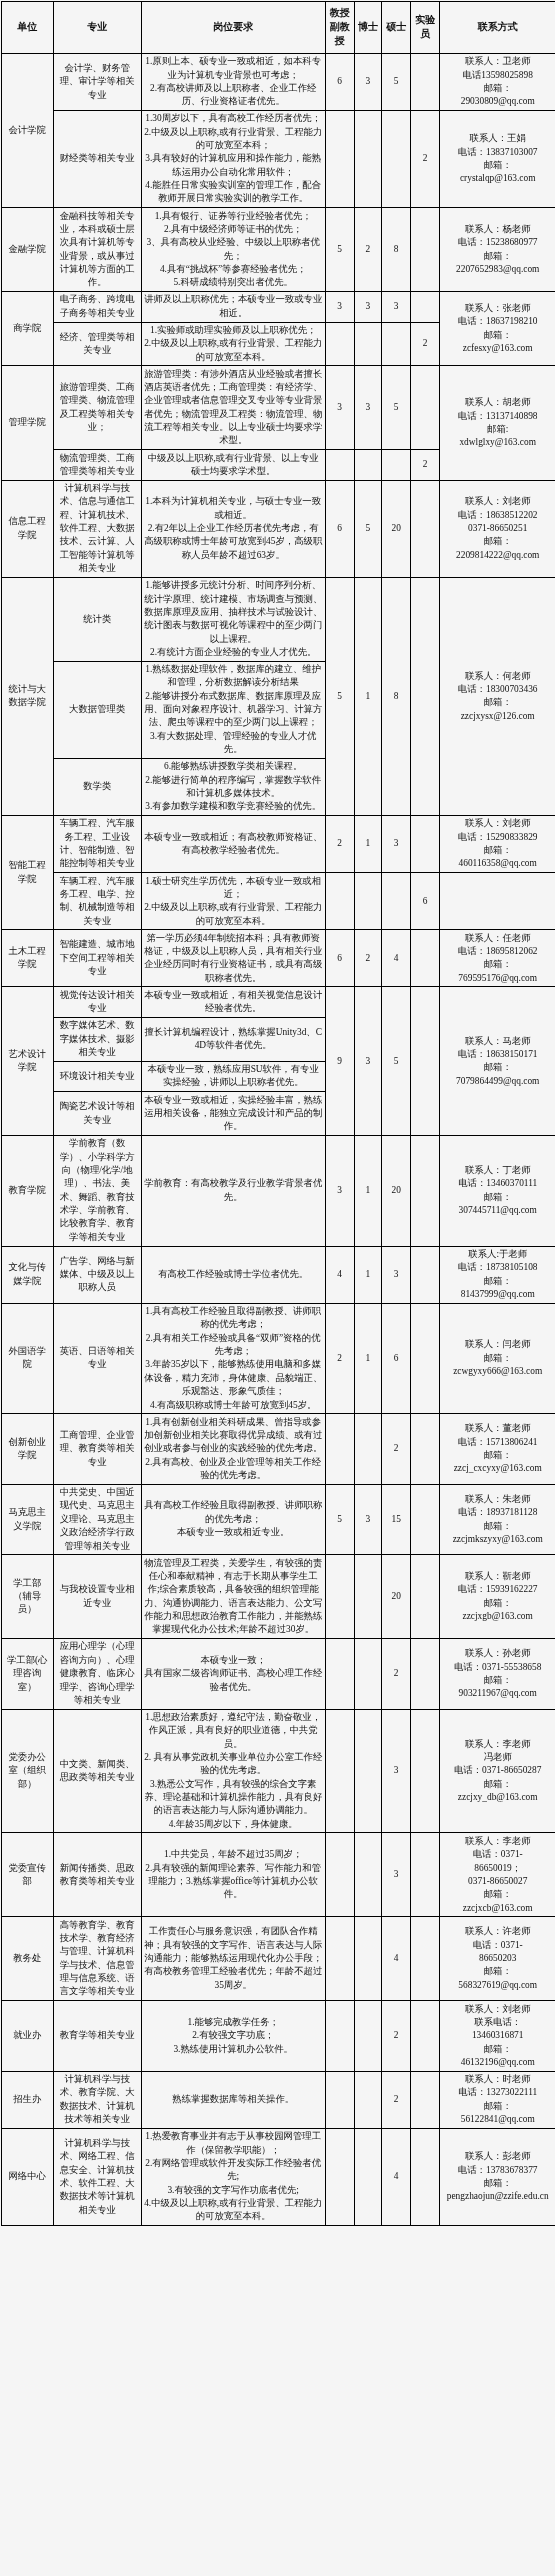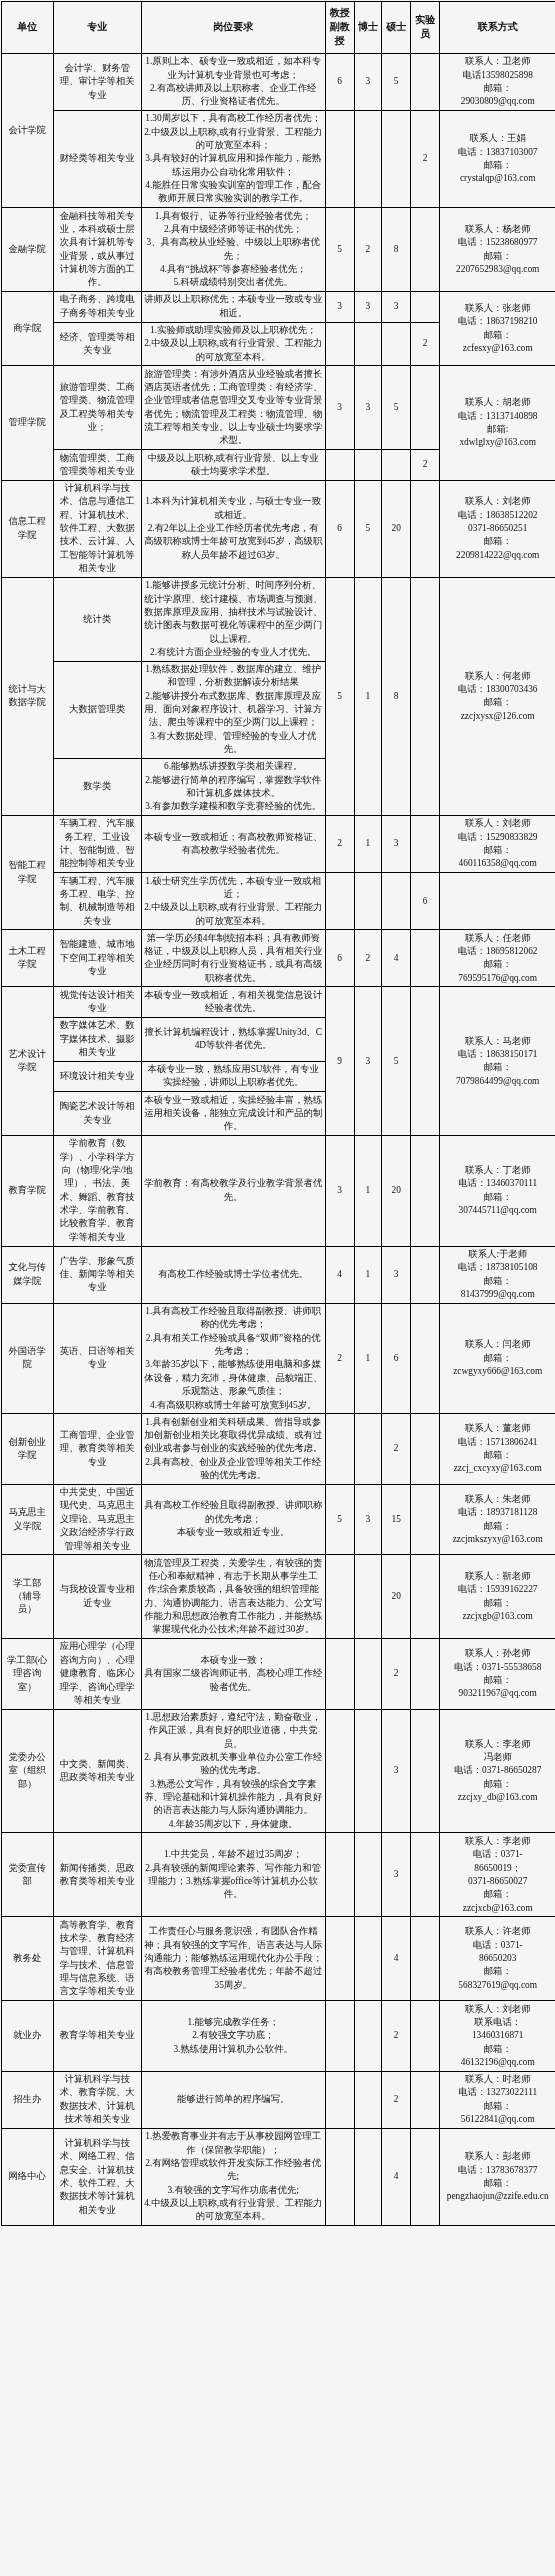--- a/index.html
+++ b/index.html
@@ -247,21 +247,21 @@
           <td>1</td>
           <td>20</td>
           <td></td>
           <td class="left">联系人：丁老师
 电话：13460370111
 邮箱：
 307445711@qq.com</td>
         </tr>
         <tr>
           <td>文化与传媒学院</td>
-          <td>广告学、形象气质佳、新闻学等相关专业</td>
+          <td>广告学、网络与新媒体、中级及以上职称人员</td>
           <td class="left">有高校工作经验或博士学位者优先。</td>
           <td>4</td>
           <td>1</td>
           <td>3</td>
           <td></td>
           <td class="left">联系人:于老师
 电话：18738105108
 邮箱：
 81437999@qq.com</td>
         </tr>
@@ -393,21 +393,21 @@
           <td></td>
           <td class="left">联系人：刘老师
 联系电话：
 13460316871
 邮箱：
 46132196@qq.com</td>
         </tr>
         <tr>
           <td>招生办</td>
           <td>计算机科学与技术、教育学院、大数据技术、计算机技术等相关专业</td>
-          <td class="left">能够进行简单的程序编写。</td>
+          <td class="left">熟练掌握数据库等相关操作。</td>
           <td></td>
           <td></td>
           <td>2</td>
           <td></td>
           <td class="left">联系人：时老师
 电话：13273022111
 邮箱：
 56122841@qq.com</td>
         </tr>
         <tr>

